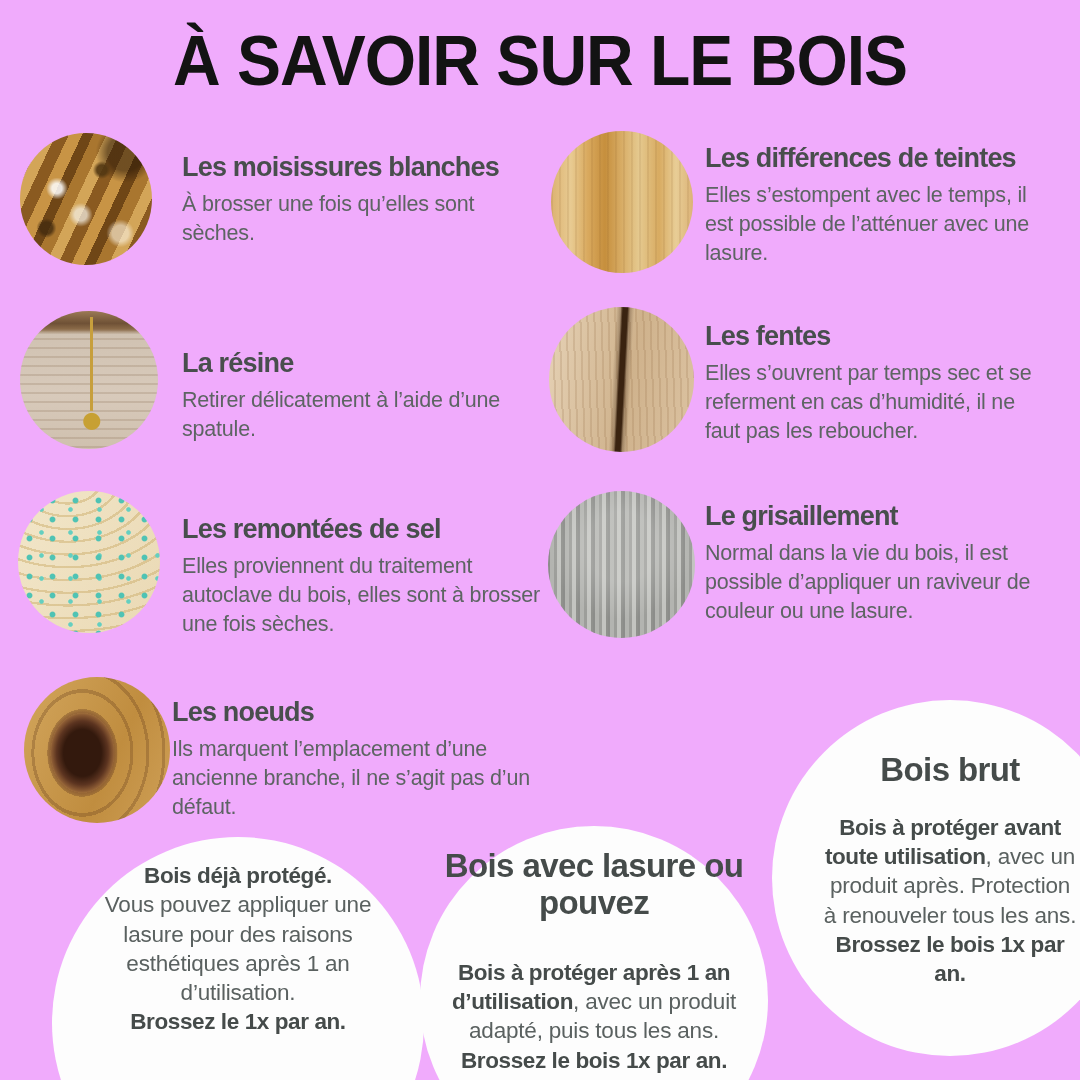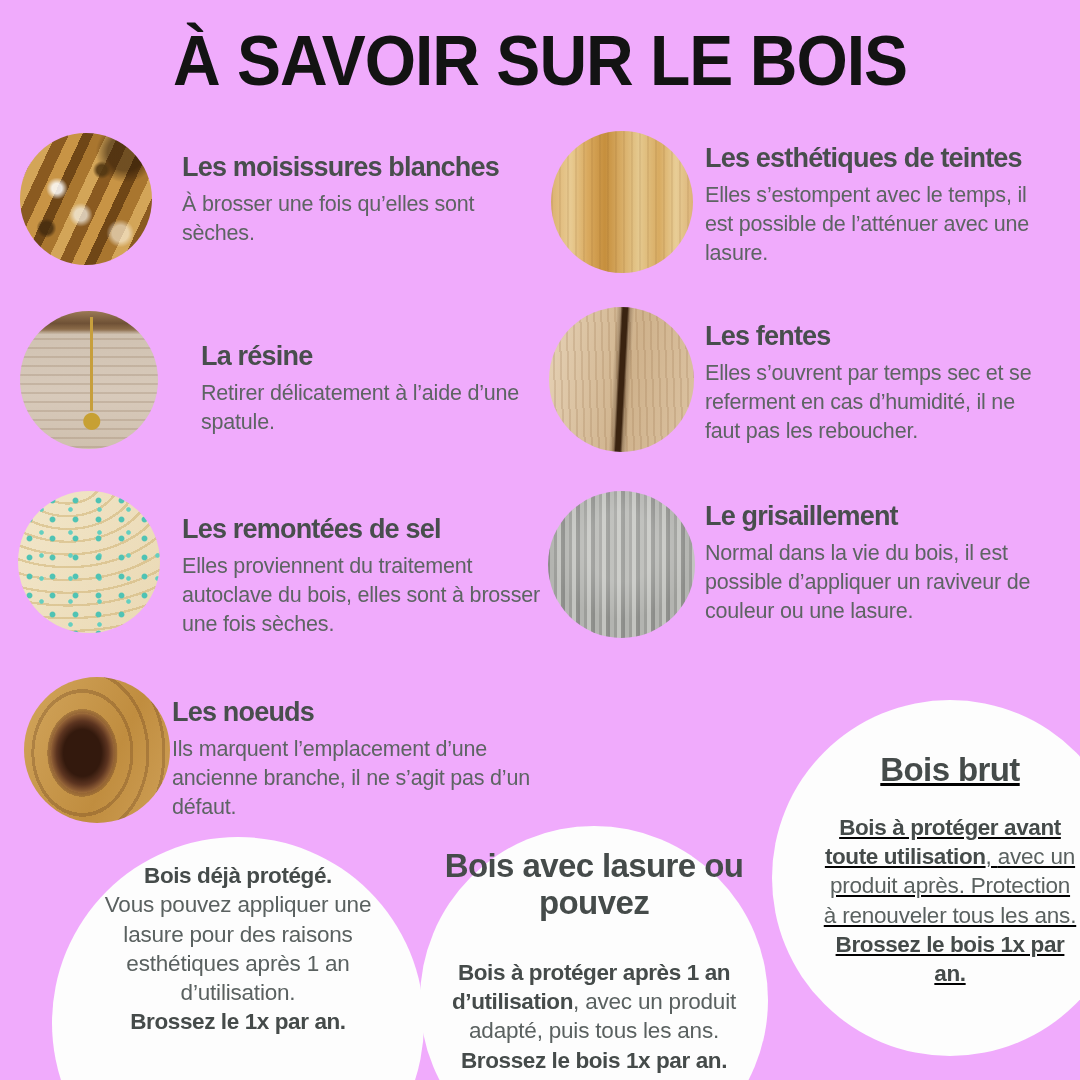--- a/index.html
+++ b/index.html
@@ -122,26 +122,26 @@
   <div class="title">À SAVOIR SUR LE BOIS</div>
 
   <div class="fact-photo ph-mold" style="left:20px;top:133px;width:132px;height:132px;"></div>
   <div class="fact-text" style="left:182px;top:152px;width:352px;">
     <h2>Les moisissures blanches</h2>
     <p>À brosser une fois qu’elles sont sèches.</p>
   </div>
 
   <div class="fact-photo ph-teintes" style="left:551px;top:131px;width:142px;height:142px;"></div>
   <div class="fact-text" style="left:705px;top:143px;width:340px;">
-    <h2>Les esthétiques de teintes</h2>
+    <h2>Les différences de teintes</h2>
     <p>Elles s’estompent avec le temps, il est possible de l’atténuer avec une lasure.</p>
   </div>
 
   <div class="fact-photo ph-resine" style="left:20px;top:311px;width:138px;height:138px;"></div>
-  <div class="fact-text" style="left:182px;top:341px;width:360px;margin-left:19px;">
+  <div class="fact-text" style="left:182px;top:348px;width:360px;">
     <h2>La résine</h2>
     <p>Retirer délicatement à l’aide d’une spatule.</p>
   </div>
 
   <div class="fact-photo ph-fentes" style="left:549px;top:307px;width:145px;height:145px;"></div>
   <div class="fact-text" style="left:705px;top:321px;width:345px;">
     <h2>Les fentes</h2>
     <p>Elles s’ouvrent par temps sec et se referment en cas d’humidité, il ne faut pas les reboucher.</p>
   </div>
 
@@ -178,21 +178,21 @@
       <h3 style="margin-bottom:36px;">Bois avec lasure ou pouvez</h3>
       <p>
         <b>Bois à protéger après 1 an d’utilisation</b><span>, </span>
         <span>avec un produit adapté, puis tous les ans.</span><br>
         <b>Brossez le bois 1x par an.</b>
       </p>
     </div>
   </div>
 
   <div class="card" style="left:772px;top:700px;width:356px;height:356px;">
-    <div class="card-inner" style="top:52px;width:258px;text-decoration:underline;">
+    <div class="card-inner" style="top:52px;width:258px;">
       <h3 style="margin-bottom:24px;">Bois brut</h3>
       <p>
         <b>Bois à protéger avant toute utilisation</b><span>, </span>
         <span>avec un produit après. Protection à renouveler tous les ans.</span><br>
         <b>Brossez le bois 1x par an.</b>
       </p>
     </div>
   </div>
 
 </div>

